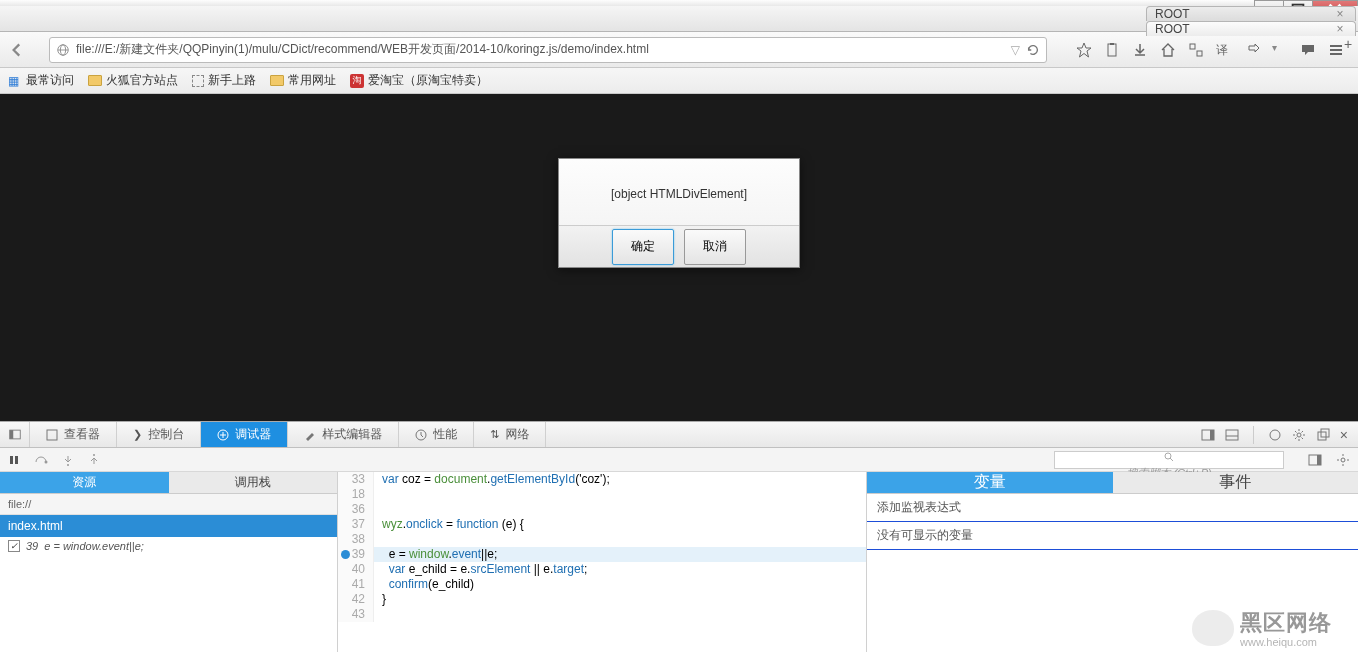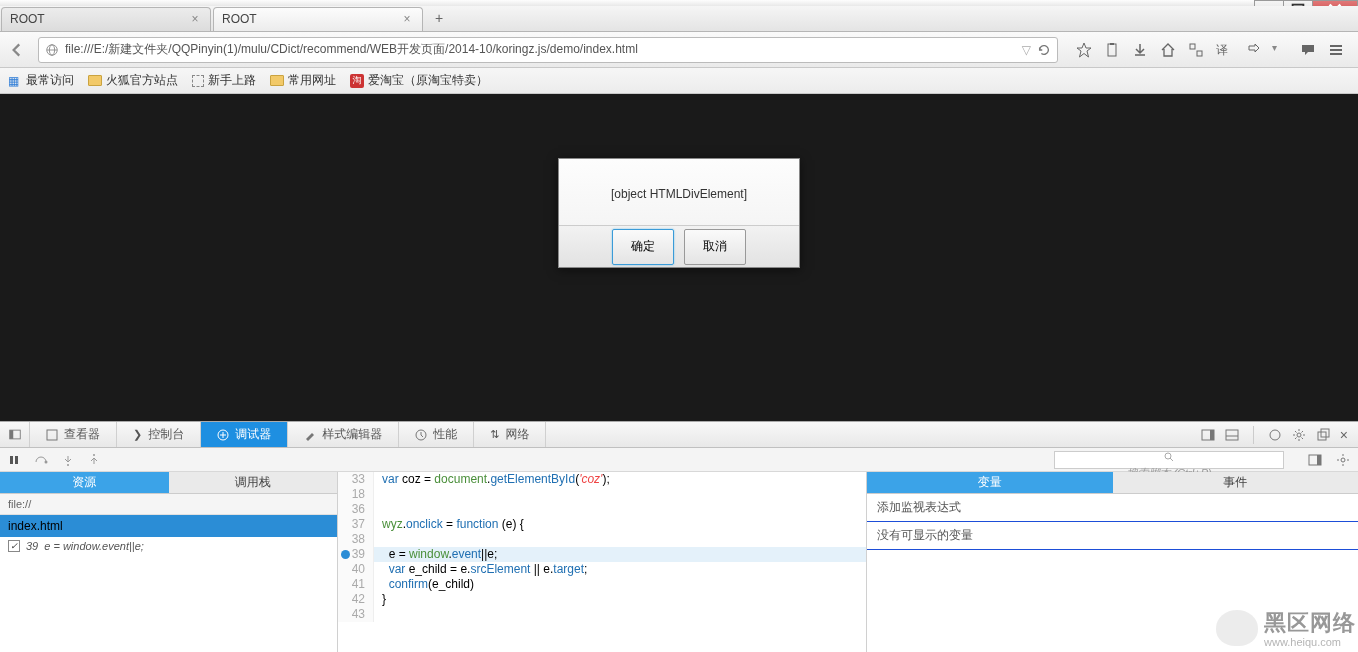--- a/index.html
+++ b/index.html
@@ -5,28 +5,28 @@
 * { margin:0; padding:0; box-sizing:border-box; font-family:"Microsoft YaHei", Arial, sans-serif; }
 body { width:1358px; height:652px; overflow:hidden; background:#f0f0f0; font-size:12px; }
 
 
 .titlebar { height:6px; background:linear-gradient(#fdfdfd,#e8e8e8); position:relative; }
 .win-ctrls { position:absolute; right:0; top:0; display:flex; }
 .win-btn { width:30px; height:20px; border:1px solid #999; background:linear-gradient(#f5f5f5,#d8d8d8); display:flex; align-items:center; justify-content:center; font-size:10px; color:#333; margin-left:-1px;}
 .win-close { background:linear-gradient(#e07878,#c83c3c); color:#fff; width:46px; }
 
 
-.tabstrip { height:26px; background:linear-gradient(#f5f5f5,#e4e4e4); display:flex; align-items:center; padding-left:1px; border-bottom:1px solid #b5b5b5; position:relative;}
+.tabstrip { height:26px; background:linear-gradient(#f5f5f5,#e4e4e4); display:flex; align-items:flex-end; padding-left:1px; border-bottom:1px solid #b5b5b5; position:relative;flex-direction:column;}
 .tab { height:24px; min-width:210px; background:linear-gradient(#fcfcfc,#ececec); border:1px solid #b5b5b5; border-bottom:none; border-radius:4px 4px 0 0; display:flex; align-items:center; padding:0 8px; margin-right:2px; font-size:12px; color:#444; position:relative;}
 .tab.inactive { background:linear-gradient(#ececec,#dcdcdc); }
 .tab-close { margin-left:auto; width:14px; height:14px; display:flex; align-items:center; justify-content:center; color:#888; font-size:12px;}
 .newtab { width:20px; height:20px; display:flex; align-items:center; justify-content:center; color:#666; font-size:14px; margin-left:4px; margin-bottom:2px;}
 
 
-.navbar { height:36px; background:linear-gradient(#fafafa,#eaeaea); border-bottom:1px solid #c8c8c8; display:flex; align-items:center; padding:0 8px; gap:12px;}
+.navbar { height:36px; background:linear-gradient(#fafafa,#eaeaea); border-bottom:1px solid #c8c8c8; display:flex; align-items:center; padding:0 8px; gap:23px;}
 .nav-icon { width:18px; height:18px; display:flex; align-items:center; justify-content:center; color:#777;}
 .url-wrap { flex:1; height:26px; background:#fff; border:1px solid #bbb; border-radius:3px; display:flex; align-items:center; padding:0 6px; gap:6px;}
 .url-text { flex:1; color:#555; font-size:12px; white-space:nowrap; overflow:hidden;}
 .search-wrap { width:230px; height:26px; background:#fff; border:1px solid #bbb; border-radius:3px; display:flex; align-items:center; padding:0 6px; gap:6px; color:#999; font-style:italic;}
 .toolbar-icons { display:flex; gap:12px; align-items:center; padding:0 6px;}
 .tb-icon { width:16px; height:16px; color:#555;}
 
 
 .bookbar { height:26px; background:linear-gradient(#f6f6f6,#ececec); border-bottom:1px solid #c8c8c8; display:flex; align-items:center; padding:0 8px; gap:14px; font-size:12px; color:#333;}
 .bm { display:flex; align-items:center; gap:4px;}
@@ -53,43 +53,43 @@
 
 .dt-toolbar { height:24px; background:#f4f4f4; border-bottom:1px solid #d8d8d8; display:flex; align-items:center; padding:0 8px; gap:14px; color:#777;}
 .dt-search { margin-left:auto; width:230px; height:18px; border:1px solid #ccc; background:#fff; padding:0 6px; font-style:italic; color:#999; font-size:11px; display:flex; align-items:center; gap:4px;flex-direction:column;}
 
 .dt-body { flex:1; display:flex; overflow:hidden;}
 .dt-left { width:338px; border-right:1px solid #d0d0d0; display:flex; flex-direction:column;}
 .dt-left-tabs { height:22px; display:flex;}
 .dt-ltab { flex:1; background:#eaeaea; border-bottom:1px solid #ccc; display:flex; align-items:center; justify-content:center; font-size:12px; color:#444;}
 .dt-ltab.active { background:#3ba3e8; color:#fff;}
 .dt-file-hdr { padding:4px 8px; background:#f5f5f5; color:#666; font-size:11px; border-bottom:1px solid #e0e0e0;}
-.dt-file-sel { padding:4px 8px; background:#2b8dd6; color:#000000; font-size:12px;}
+.dt-file-sel { padding:4px 8px; background:#2b8dd6; color:#ffffff; font-size:12px;}
 .dt-bp-row { padding:3px 8px; display:flex; align-items:center; gap:6px; font-size:11px; font-family:Consolas,monospace; color:#555; font-style:italic;}
 .dt-chk { width:12px; height:12px; border:1px solid #888; background:#fff; display:flex; align-items:center; justify-content:center; font-size:9px; color:#333;}
 
 .dt-code { flex:1; background:#fff; font-family:Consolas,monospace; font-size:12px; position:relative; overflow:hidden;}
 .code-line { display:flex; height:15px; line-height:15px;}
 .gutter { width:36px; text-align:right; padding-right:8px; color:#aaa; background:#fafafa; border-right:1px solid #eee; position:relative;}
 .bp-dot { position:absolute; left:3px; top:3px; width:9px; height:9px; background:#2b8dd6; border-radius:50%;}
 .code-text { padding-left:8px; white-space:pre;}
 .hl-line { background:#e4f1fa;}
 .kw { color:#1f6fb2;}
 .fn { color:#1f6fb2;}
-.str { color:#ef4444;font-style:italic;}
+.str { color:#000000;}
 .obj { color:#4a8f3a;}
 
 .dt-rpanel { width:492px; border-left:1px solid #d0d0d0; display:flex; flex-direction:column;}
 .dt-rtabs { height:22px; display:flex;}
-.dt-rtab { flex:1; background:#eaeaea; display:flex; align-items:center; justify-content:center; font-size:12px; color:#444; border-bottom:1px solid #ccc;}
+.dt-rtab { flex:1; background:#eaeaea; display:flex; align-items:center; justify-content:center; font-size:16px; color:#444; border-bottom:1px solid #ccc;}
 .dt-rtab.active { background:#3ba3e8; color:#fff;}
 .dt-rrow { padding:5px 10px; font-size:12px; color:#555; border-bottom:1px solid #1d4ed8;}
 
 
-.watermark { position:absolute; right:2px; bottom:4px; display:flex; align-items:center; gap:6px; opacity:0.55; pointer-events:none;}
+.watermark { position:absolute; right:26px; bottom:4px; display:flex; align-items:center; gap:6px; opacity:0.55; pointer-events:none;}
 .wm-logo { width:42px; height:36px; background:#ddd; border-radius:50% 50% 45% 45%; position:relative;}
 .wm-text { font-size:22px; color:#444; font-weight:bold; letter-spacing:1px;}
 .wm-sub { font-size:11px; color:#777; margin-top:-2px;}
 
 svg { width:100%; height:100%; }
 </style>
 </head>
 <body>
 
 <div class="titlebar">

